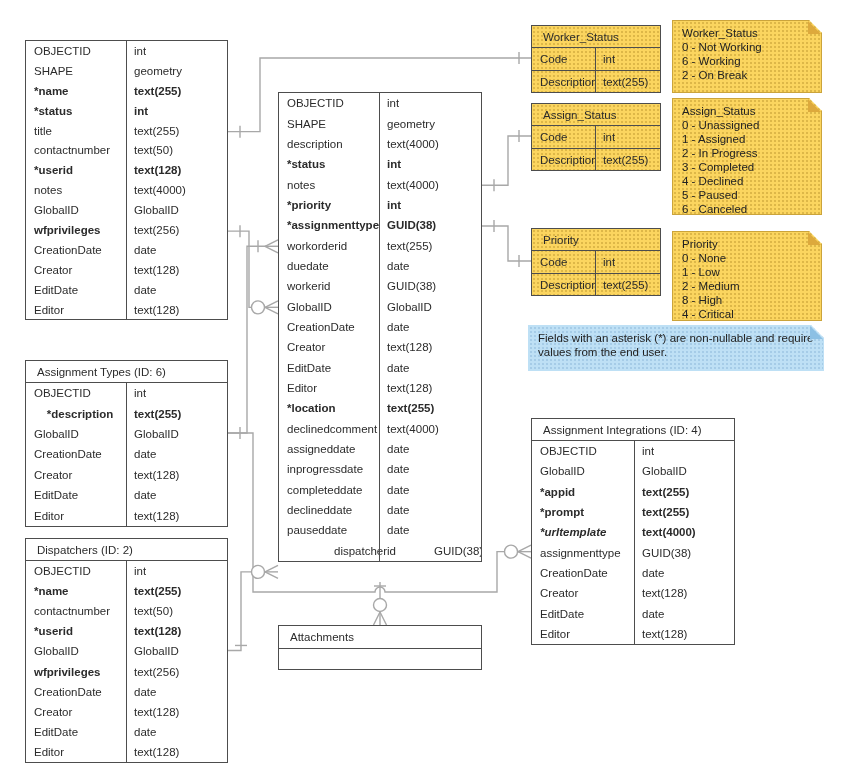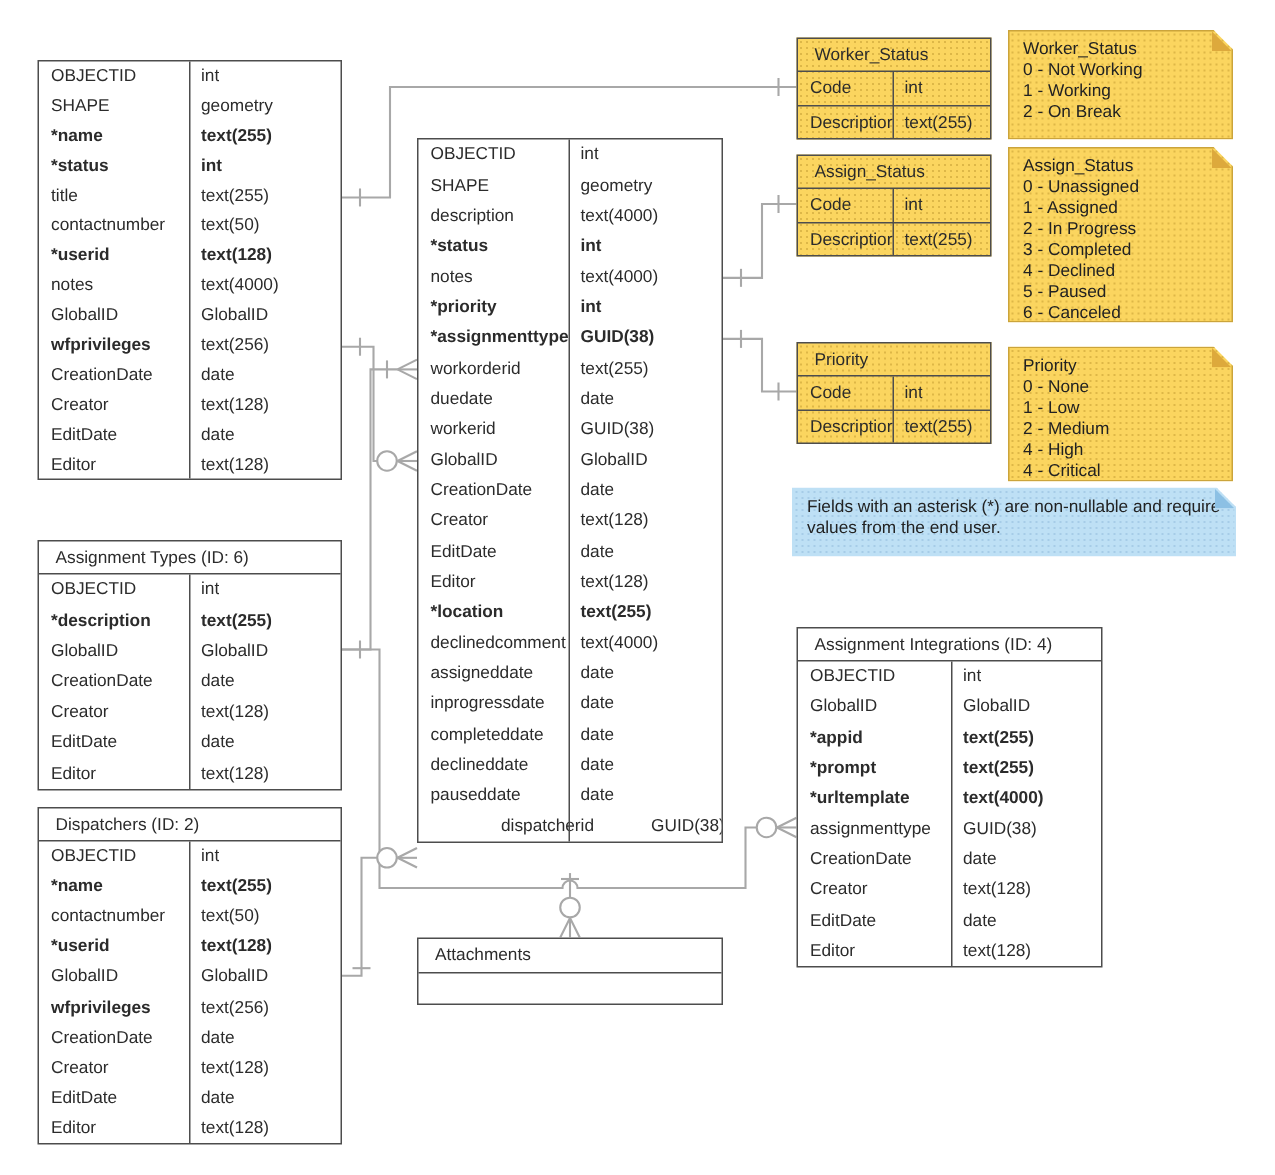--- a/index.html
+++ b/index.html
@@ -238,21 +238,21 @@
         </div>
       </div>
       <div class="etable" style="left: 25px; top: 360px; width: 203px;">
         <div class="ehead" style="height: 22px;">Assignment Types (ID: 6)</div>
         <div class="ebody">
           <div class="erow" style="height: 20.4px;">
             <span class="fname" style="width: 100px;">OBJECTID</span>
             <span class="ftype">int</span>
           </div>
           <div class="erow" style="height: 20.4px;">
-            <span class="fname b" style="width: 100px;">*description</span>
+            <span class="fname b" style="width: 100px; text-align: center;">*description</span>
             <span class="ftype b">text(255)</span>
           </div>
           <div class="erow" style="height: 20.4px;">
             <span class="fname" style="width: 100px;">GlobalID</span>
             <span class="ftype">GlobalID</span>
           </div>
           <div class="erow" style="height: 20.4px;">
             <span class="fname" style="width: 100px;">CreationDate</span>
             <span class="ftype">date</span>
           </div>
@@ -372,21 +372,21 @@
           </div>
           <div class="erow" style="height: 20.3px;">
             <span class="fname b" style="width: 102px;">*appid</span>
             <span class="ftype b">text(255)</span>
           </div>
           <div class="erow" style="height: 20.3px;">
             <span class="fname b" style="width: 102px;">*prompt</span>
             <span class="ftype b">text(255)</span>
           </div>
           <div class="erow" style="height: 20.3px;">
-            <span class="fname b" style="width: 102px;">*urltemplate</span>
+            <span class="fname b" style="width: 102px; font-style: italic;">*urltemplate</span>
             <span class="ftype b">text(4000)</span>
           </div>
           <div class="erow" style="height: 20.3px;">
             <span class="fname" style="width: 102px;">assignmenttype</span>
             <span class="ftype">GUID(38)</span>
           </div>
           <div class="erow" style="height: 20.3px;">
             <span class="fname" style="width: 102px;">CreationDate</span>
             <span class="ftype">date</span>
           </div>
@@ -413,41 +413,41 @@
             <span class="ftype"></span>
           </div>
         </div>
       </div>
     </div>
   <div id="notes">
       <div class="note yellow" style="left: 672px; top: 20px; width: 150px; height: 73px;">
         <div class="fold"></div>
         <div class="note-line">Worker_Status</div>
         <div class="note-line">0 - Not Working</div>
-        <div class="note-line">1 - Working</div>
+        <div class="note-line">6 - Working</div>
         <div class="note-line">2 - On Break</div>
       </div>
       <div class="note yellow" style="left: 672px; top: 98px; width: 150px; height: 117px;">
         <div class="fold"></div>
         <div class="note-line">Assign_Status</div>
         <div class="note-line">0 - Unassigned</div>
         <div class="note-line">1 - Assigned</div>
         <div class="note-line">2 - In Progress</div>
         <div class="note-line">3 - Completed</div>
         <div class="note-line">4 - Declined</div>
         <div class="note-line">5 - Paused</div>
         <div class="note-line">6 - Canceled</div>
       </div>
       <div class="note yellow" style="left: 672px; top: 231px; width: 150px; height: 90px;">
         <div class="fold"></div>
         <div class="note-line">Priority</div>
         <div class="note-line">0 - None</div>
         <div class="note-line">1 - Low</div>
         <div class="note-line">2 - Medium</div>
-        <div class="note-line">4 - High</div>
+        <div class="note-line">8 - High</div>
         <div class="note-line">4 - Critical</div>
       </div>
       <div class="note blue" style="left: 528px; top: 325px; width: 296px; height: 46px;">
         <div class="fold"></div>
         <div class="note-line">Fields with an asterisk (*) are non-nullable and require</div>
         <div class="note-line">values from the end user.</div>
       </div>
     </div>
 </div>
 

